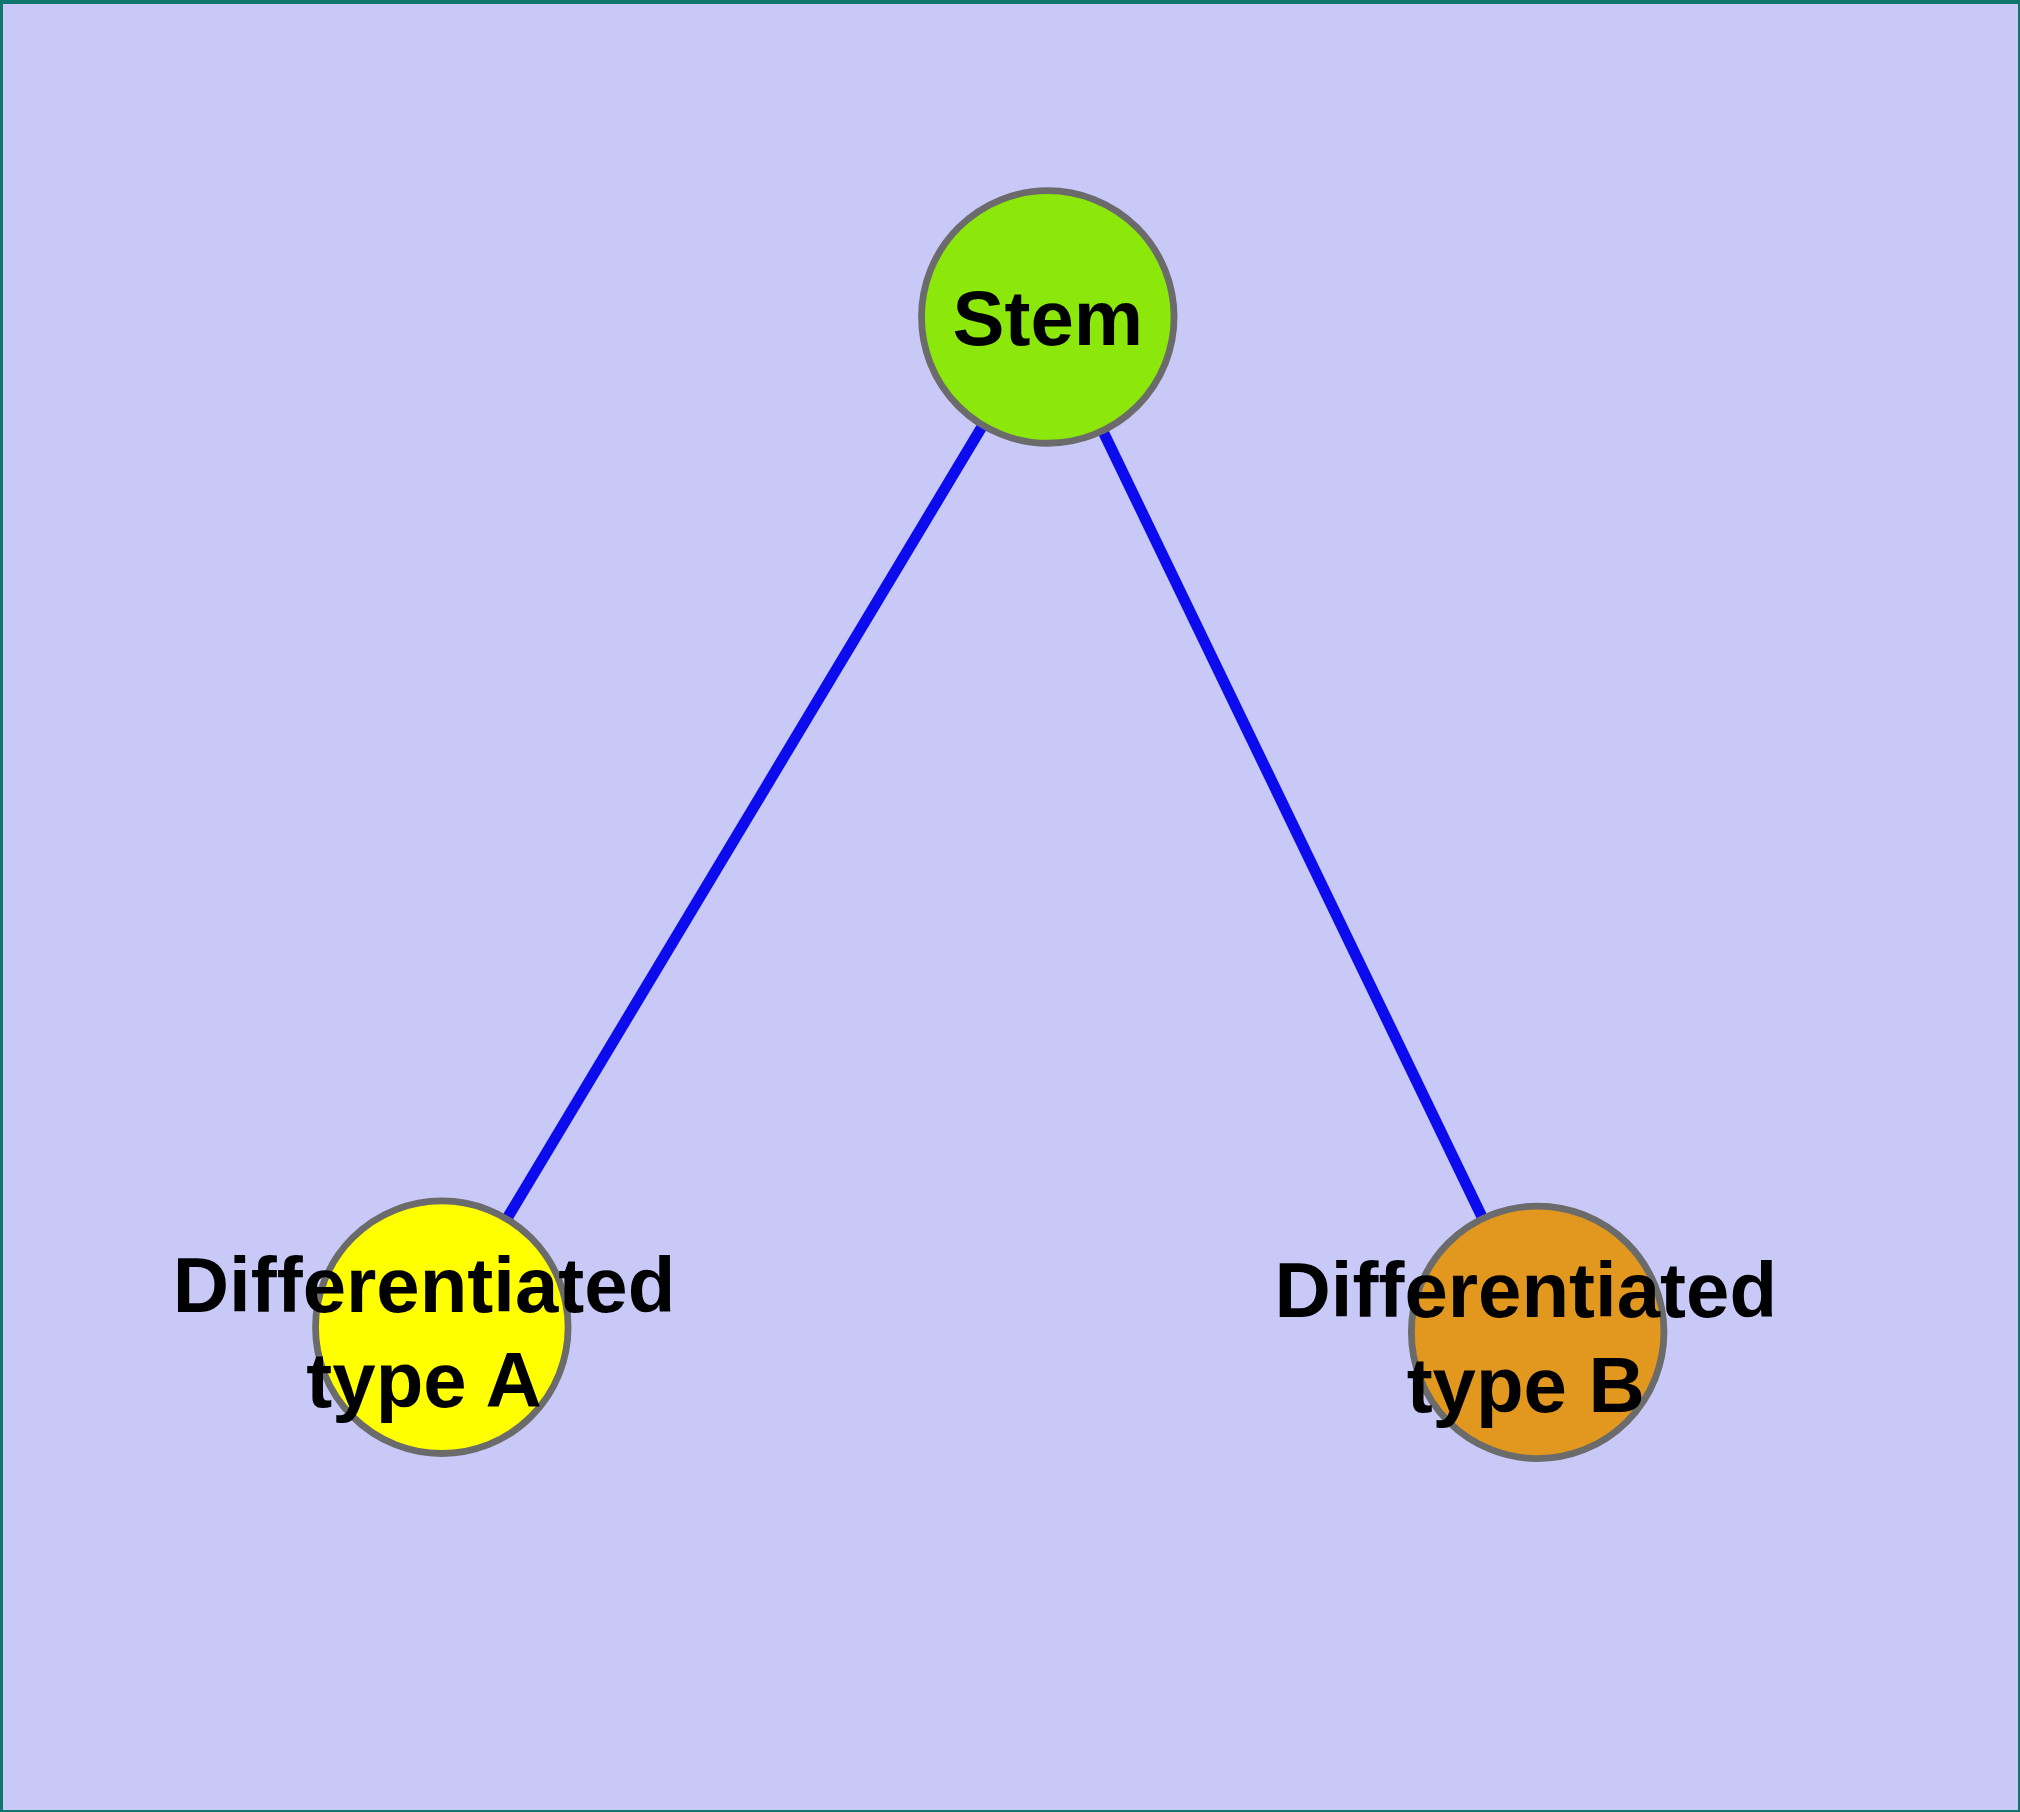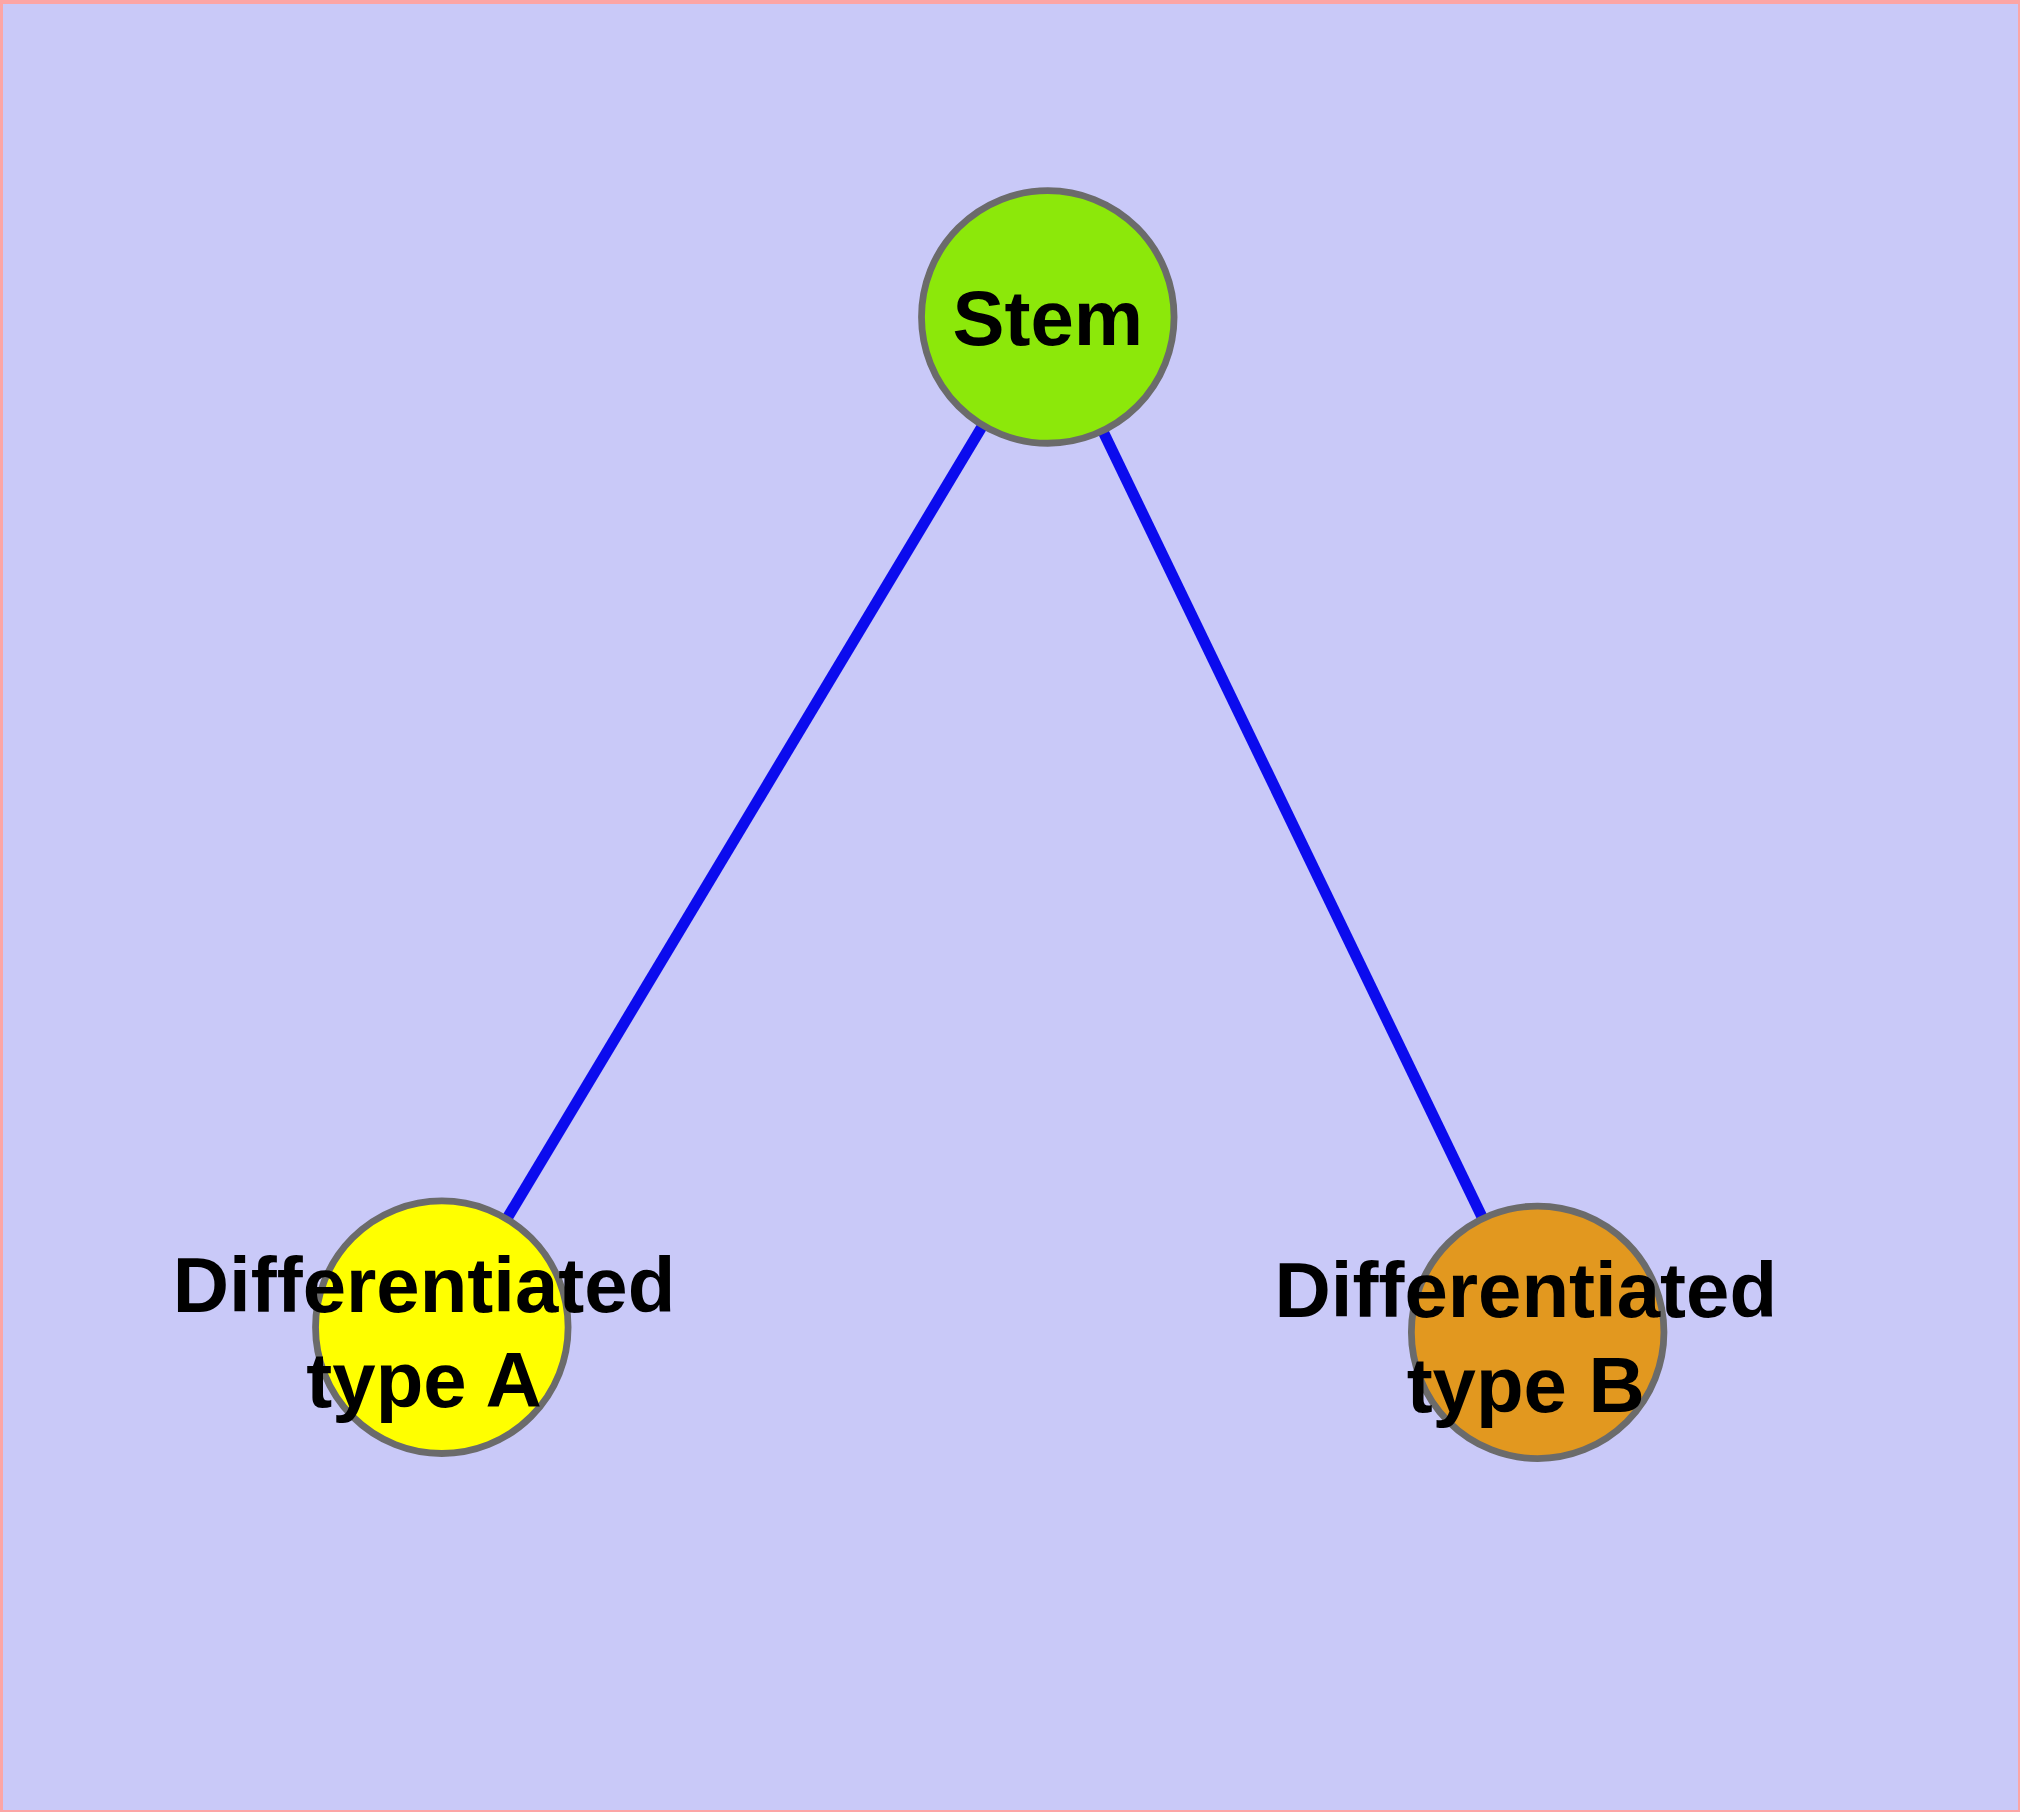--- a/index.html
+++ b/index.html
@@ -5,21 +5,21 @@
   html, body {
     margin: 0;
     padding: 0;
     background: #ffffff;
     font-family: "Liberation Sans", sans-serif;
   }
   .canvas {
     position: relative;
     width: 2021px;
     height: 1812px;
-    background: #fca5a5;
+    background: #0f766e;
     overflow: hidden;
   }
   .plot-area {
     position: absolute;
     left: 3.4px;
     top: 4.2px;
     right: 3.4px;
     bottom: 2.5px;
   }
   svg.graph {

